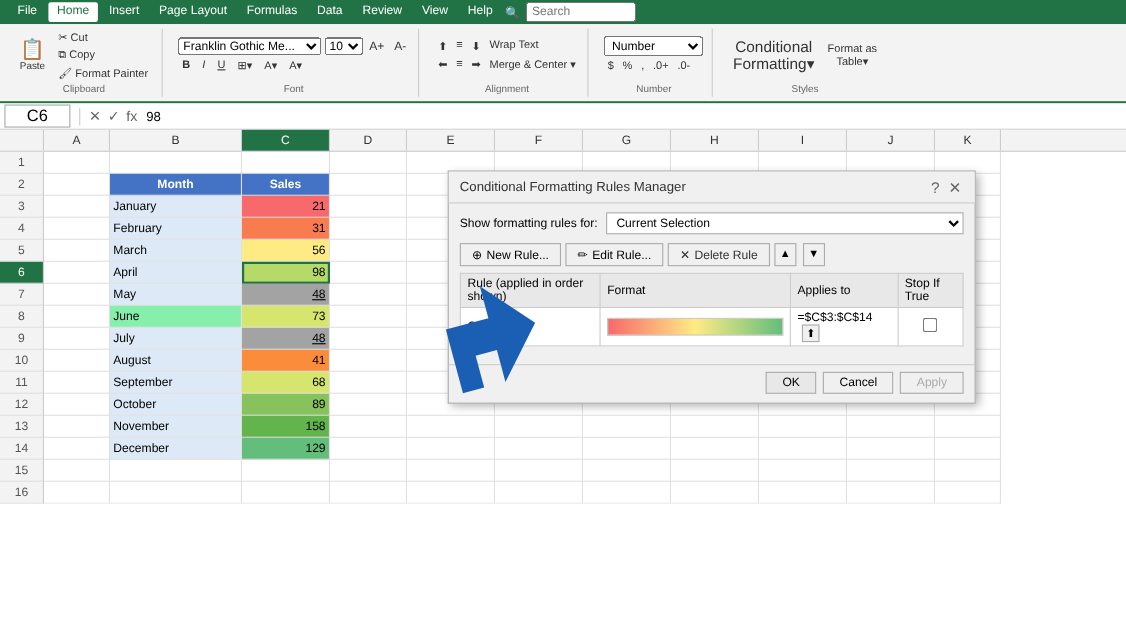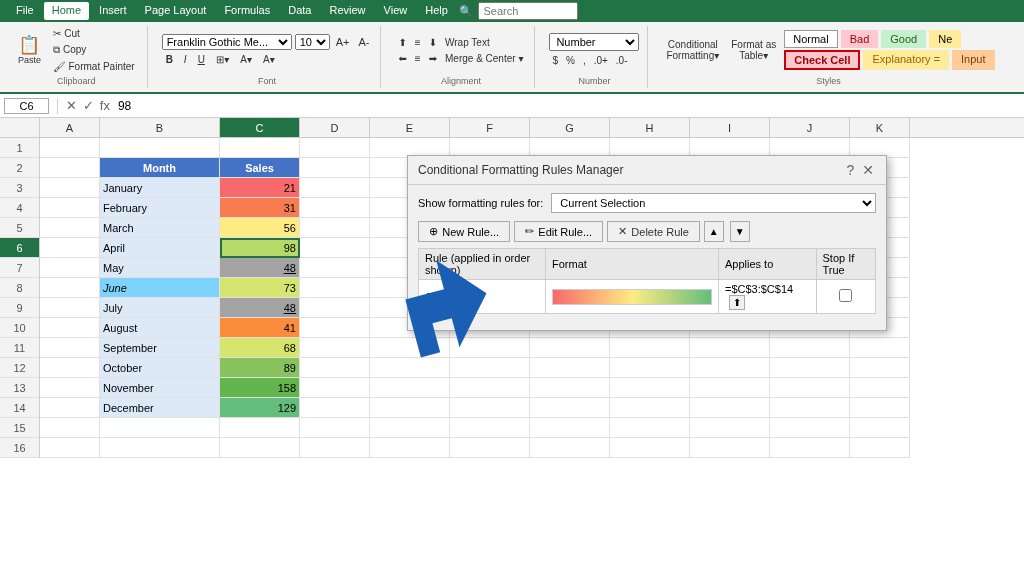--- a/index.html
+++ b/index.html
@@ -21,21 +21,21 @@
     .style-normal { background: #fff; border-color: #999; }
     .style-bad { background: #ffc7ce; color: #9c0006; }
     .style-good { background: #c6efce; color: #276221; }
     .style-check { background: #ffc7ce; color: #9c0006; border: 2px solid #c00; font-weight: bold; }
     .style-explanatory { background: #ffeb9c; color: #9c6500; }
     .style-input { background: #ffcc99; color: #833c00; }
     .style-ne { background: #ffeb9c; }
 
     
     .formula-bar { display: flex; align-items: center; border-bottom: 1px solid #ccc; padding: 2px 4px; gap: 4px; height: 24px; background: #fff; }
-    .cell-ref { width: 45px; border: 1px solid #aaa; padding: 1px 4px; font-size: 11px; text-align: center; }
+    .cell-ref { width: 60px; border: 1px solid #aaa; padding: 1px 4px; font-size: 15px; text-align: center; }
     .formula-bar-sep { width: 1px; height: 16px; background: #ccc; margin: 0 4px; }
     .formula-icons { display: flex; gap: 6px; color: #666; font-size: 13px; }
     .formula-input { flex: 1; border: none; outline: none; font-size: 12px; padding: 1px 4px; }
 
     
     .col-headers { display: flex; height: 20px; border-bottom: 1px solid #ccc; background: #f3f3f3; }
     .row-num-header { width: 40px; border-right: 1px solid #ccc; flex-shrink: 0; }
     .col-header { font-size: 11px; color: #333; text-align: center; border-right: 1px solid #ccc; display: flex; align-items: center; justify-content: center; cursor: pointer; }
     .col-header.selected { background: #217346; color: #fff; }
     .row-numbers { display: flex; flex-direction: column; width: 40px; background: #f3f3f3; border-right: 1px solid #ccc; flex-shrink: 0; }
@@ -199,37 +199,24 @@
         </div>
       </div>
     </div>
     <span class="ribbon-group-label">Number</span>
   </div>
 
   <div class="ribbon-group" style="border-right:none;">
     <div class="ribbon-group-content">
       <div style="display:flex;gap:4px;align-items:center;">
         <div style="display:flex;flex-direction:column;gap:3px;">
-          <button class="ribbon-btn" style="font-size:10px;">Conditional<br>Formatting▾</button>
+          <button class="ribbon-btn" style="font-size:14px;">Conditional<br>Formatting▾</button>
         </div>
         <div style="display:flex;flex-direction:column;gap:3px;">
           <button class="ribbon-btn" style="font-size:10px;">Format as<br>Table▾</button>
-        </div>
-        <div style="display:flex;flex-direction:column;gap:2px;">
-          <div style="display:flex;gap:3px;">
-            <span class="style-cell style-normal">Normal</span>
-            <span class="style-cell style-bad">Bad</span>
-            <span class="style-cell style-good">Good</span>
-            <span class="style-cell style-ne">Ne</span>
-          </div>
-          <div style="display:flex;gap:3px;">
-            <span class="style-cell style-check">Check Cell</span>
-            <span class="style-cell style-explanatory">Explanatory =</span>
-            <span class="style-cell style-input">Input</span>
-          </div>
         </div>
       </div>
     </div>
     <span class="ribbon-group-label">Styles</span>
   </div>
 </div>
 
 <div class="formula-bar">
   <input class="cell-ref" type="text" value="C6" style="">
   <div class="formula-bar-sep"></div>
@@ -372,21 +359,21 @@
       <div class="cell w-f"></div>
       <div class="cell w-g"></div>
       <div class="cell w-h"></div>
       <div class="cell w-i"></div>
       <div class="cell w-j"></div>
       <div class="cell w-k"></div>
     </div>
 
     <div class="grid-row">
       <div class="cell w-a"></div>
-      <div class="cell w-b" style="background:#7dd3fc;font-style:italic;">June</div>
+      <div class="cell w-b" style="background:#86efac;">June</div>
       <div class="cell w-c bg-yellow-green right">73</div>
       <div class="cell w-d"></div>
       <div class="cell w-e"></div>
       <div class="cell w-f"></div>
       <div class="cell w-g"></div>
       <div class="cell w-h"></div>
       <div class="cell w-i"></div>
       <div class="cell w-j"></div>
       <div class="cell w-k"></div>
     </div>
@@ -556,20 +543,25 @@
               <span>=$C$3:$C$14</span>
               <button style="font-size:10px;padding:1px 3px;border:1px solid #aaa;background:#f0f0f0;cursor:pointer;margin-left:4px;">⬆</button>
             </td>
             <td style="text-align:center;">
               <input type="checkbox" style="">
             </td>
           </tr>
         </tbody>
       </table>
     </div>
+    <div class="dialog-footer">
+      <button class="dialog-footer-btn primary">OK</button>
+      <button class="dialog-footer-btn">Cancel</button>
+      <button class="dialog-footer-btn" disabled="">Apply</button>
+    </div>
   </div>
 
   <div style="position:absolute;top:255px;left:360px;pointer-events:none;">
     <svg width="130" height="110" viewBox="0 0 130 110">
       <defs>
         <marker id="arrowhead" markerWidth="10" markerHeight="7" refX="0" refY="3.5" orient="auto">
           <polygon points="0 0, 10 3.5, 0 7" fill="#1a5fb4"></polygon>
         </marker>
       </defs>
 

